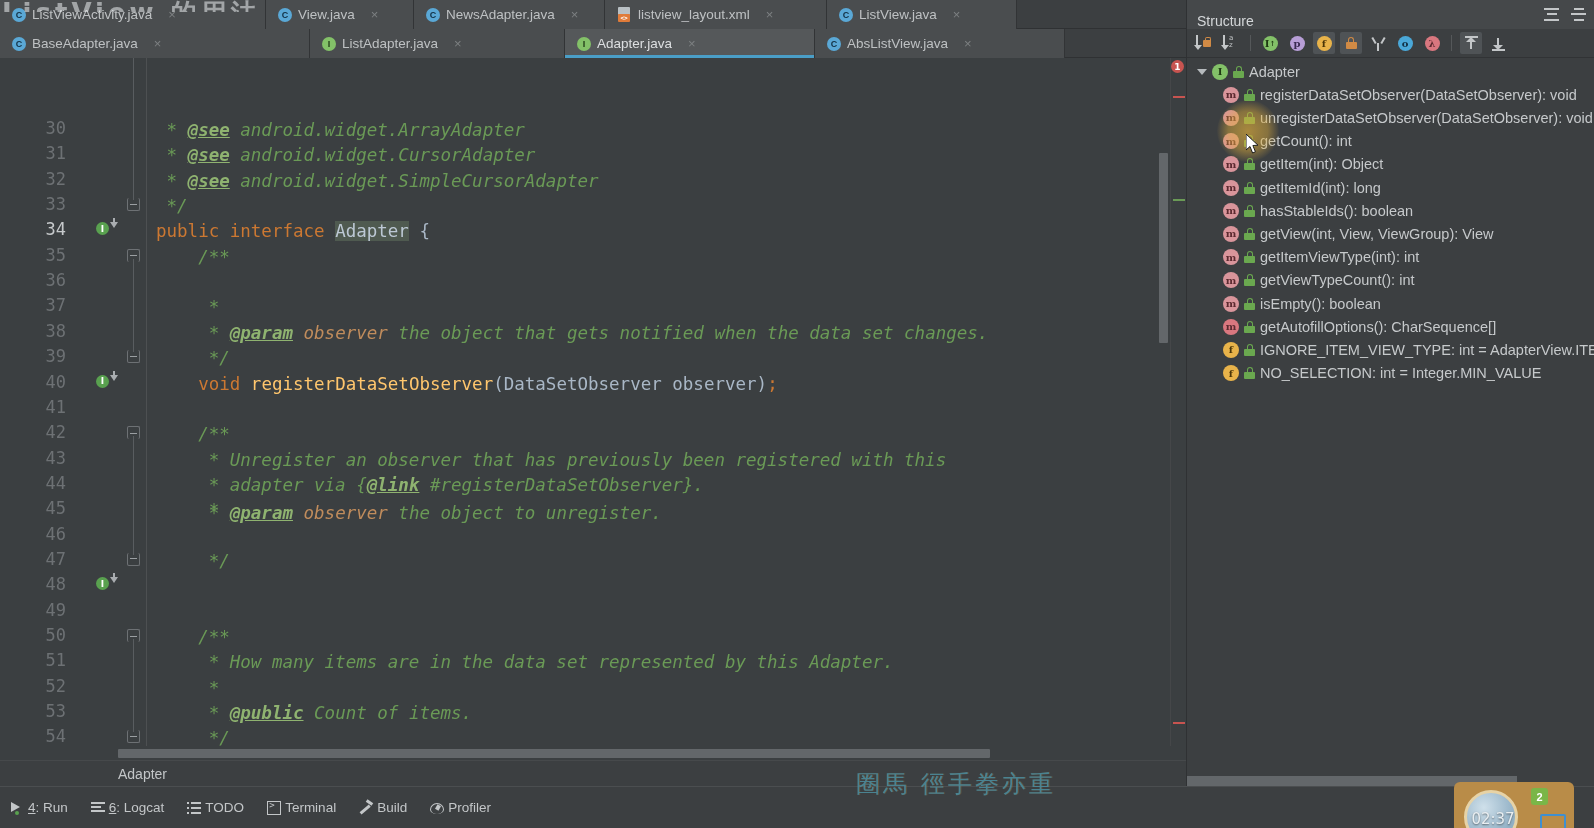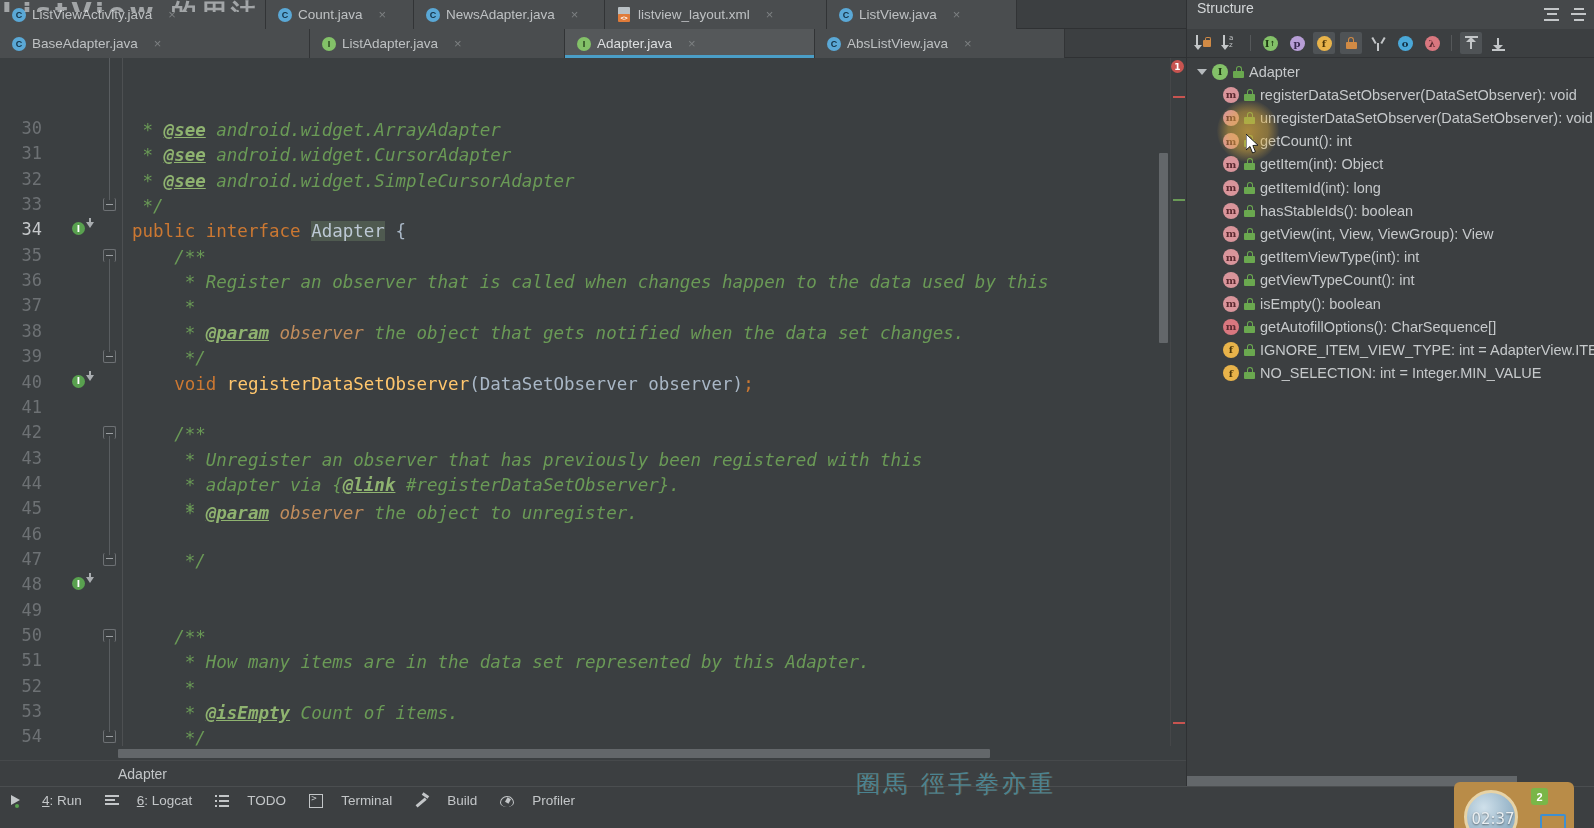--- a/index.html
+++ b/index.html
@@ -73,20 +73,21 @@
   }
 
   
   .editor-main{
     flex:1 1 auto; position:relative; display:flex;
     background:#3b3f41; overflow:hidden;
   }
   .gutter{
     width:100px; flex:0 0 100px; background:#3b3f41;
     position:relative;
+    margin-left:24px;
   }
   .gutter .ln{
     position:absolute; right:58px; width:60px; text-align:right;
     font-family:"DejaVu Sans Mono", monospace; font-size:17px;
     color:#6d7174; letter-spacing:0px;
   }
   .gutter .ln.cur{ color:#c6c9cb; }
   .run-mark{
     position:absolute; left:72px; width:13px;height:13px; border-radius:50%;
     background:#59a14f; color:#fff; font-size:9px; font-weight:bold;
@@ -171,21 +172,21 @@
     border-top:1px solid #46494b;
   }
 
   
   .struct-col{
     width:408px; flex:0 0 408px; height:786px; background:#3c3f41;
     display:flex; flex-direction:column; border-left:1px solid #2f3133;
     position:relative;
   }
   .struct-head{
-    height:29px; flex:0 0 29px; display:flex; align-items:flex-start;
+    height:29px; flex:0 0 29px; display:flex; align-items:flex-end;
     background:#45484a; padding-left:10px; position:relative;
   }
   .struct-head .title{ color:#d4d7d9; font-size:14px; }
   .struct-head .hicons{ position:absolute; right:8px; top:0; height:29px; display:flex; align-items:center; gap:12px; }
   .hic{ width:15px;height:15px; position:relative; }
   .hic .l{ position:absolute; left:0; height:2px; background:#c3c6c8; }
   .hic.collapse .l:nth-child(1){ top:1px; width:15px; }
   .hic.collapse .l:nth-child(2){ top:6px; width:10px; left:2.5px; }
   .hic.collapse .l:nth-child(3){ top:12px; width:15px; }
   .hic.expand .l:nth-child(1){ top:1px; width:10px; left:2.5px; }
@@ -261,21 +262,21 @@
     position:absolute; z-index:30; width:14px; height:21px; pointer-events:none;
   }
 
   
   .statusbar{
     height:28px; flex:0 0 28px; width:1594px; background:#3c3f41;
     display:flex; align-items:center; gap:0px;
     border-top:1px solid #4b4e50; position:relative;
   }
   .sbitem{
-    display:flex; align-items:center; gap:18px;
+    display:flex; align-items:flex-end; gap:4px;
     padding:0 13px 0 10px; color:#c3c6c8; font-size:13.5px;
     height:28px;
   }
   .sbitem .u{ text-decoration:underline; }
   .sbico{ width:14px;height:14px; position:relative; flex:0 0 auto; }
   
   .ico-run::before{ content:""; position:absolute; left:1px; top:1px;
     width:0;height:0;border-left:9px solid #c3c6c8;
     border-top:5.5px solid transparent;border-bottom:5.5px solid transparent;}
   .ico-run::after{ content:""; position:absolute; left:5px; bottom:0px; width:4px;height:4px;
@@ -349,21 +350,21 @@
     <div class="editor-col">
 
       <div class="tabrow r1" id="tabrow1">
           <div class="tab" style="width: 266px;">
             <span class="ti c">C</span>
             <span class="lbl">ListViewActivity.java</span>
             <span class="x">×</span>
           </div>
           <div class="tab" style="width: 148px;">
             <span class="ti c">C</span>
-            <span class="lbl">Count.java</span>
+            <span class="lbl">View.java</span>
             <span class="x">×</span>
           </div>
           <div class="tab" style="width: 191px;">
             <span class="ti c">C</span>
             <span class="lbl">NewsAdapter.java</span>
             <span class="x">×</span>
           </div>
           <div class="tab" style="width: 222px;">
             <span class="ti xml"></span>
             <span class="lbl">listview_layout.xml</span>
@@ -458,37 +459,36 @@
             </div>
           </div>
         <div class="code-area" id="codearea">
           <div class="vline"></div>
         <div class="codeline" style="top: 60px;"><span class="cm"> * <span class="tag">@see</span> android.widget.ArrayAdapter</span></div>
             <div class="codeline" style="top: 110.7px;"><span class="cm"> * <span class="tag">@see</span> android.widget.SimpleCursorAdapter</span></div>
             <div class="codeline" style="top: 85.35px;"><span class="cm"> * <span class="tag">@see</span> android.widget.CursorAdapter</span></div>
             <div class="codeline" style="top: 136.05px;"><span class="cm"> */</span></div>
             <div class="codeline" style="top: 161.4px;"><span class="kw">public</span> <span class="kw">interface</span> <span class="ident-hl">Adapter</span> {</div>
             <div class="codeline" style="top: 186.75px;"><span class="cm">    /**</span></div>
-            <div class="codeline" style="top: 212.1px;"><span class="cm">     * Register an observer that is called when changes happen to the data used by this</span></div>
             <div class="codeline" style="top: 237.45px;"><span class="cm">     *</span></div>
             <div class="codeline" style="top: 262.8px;"><span class="cm">     * <span class="tag">@param</span> <span class="pval">observer</span> the object that gets notified when the data set changes.</span></div>
             <div class="codeline" style="top: 288.15px;"><span class="cm">     */</span></div>
             <div class="codeline" style="top: 313.5px;">    <span class="kw">void</span> <span class="mth">registerDataSetObserver</span>(DataSetObserver observer)<span class="pun">;</span></div>
             <div class="codeline" style="top: 338.85px;"></div>
             <div class="codeline" style="top: 364.2px;"><span class="cm">    /**</span></div>
             <div class="codeline" style="top: 389.55px;"><span class="cm">     * Unregister an observer that has previously been registered with this</span></div>
             <div class="codeline" style="top: 414.9px;"><span class="cm">     * adapter via {<span class="tag">@link</span> #registerDataSetObserver}.</span></div>
             <div class="codeline" style="top: 440.25px;"><span class="cm">     *</span></div>
             <div class="codeline" style="top: 443px;"><span class="cm">     * <span class="tag">@param</span> <span class="pval">observer</span> the object to unregister.</span></div>
             <div class="codeline" style="top: 490.95px;"><span class="cm">     */</span></div>
             <div class="codeline" style="top: 541.65px;"></div>
             <div class="codeline" style="top: 567px;"><span class="cm">    /**</span></div>
             <div class="codeline" style="top: 592.35px;"><span class="cm">     * How many items are in the data set represented by this Adapter.</span></div>
             <div class="codeline" style="top: 617.7px;"><span class="cm">     *</span></div>
-            <div class="codeline" style="top: 643.05px;"><span class="cm">     * <span class="tag">@isEmpty</span> Count of items.</span></div>
+            <div class="codeline" style="top: 643.05px;"><span class="cm">     * <span class="tag">@public</span> Count of items.</span></div>
             <div class="codeline" style="top: 668.4px;"><span class="cm">     */</span></div>
             <div class="codeline" style="top: 719.1px;"></div>
           </div>
         <div class="markerstrip">
           <div class="errbadge">1</div>
           <div class="mk err" style="top:38px;"></div>
           <div class="mk ok" style="top:141px;"></div>
           <div class="mk err" style="top:664px;"></div>
         </div>
         <div class="vscroll"></div>

